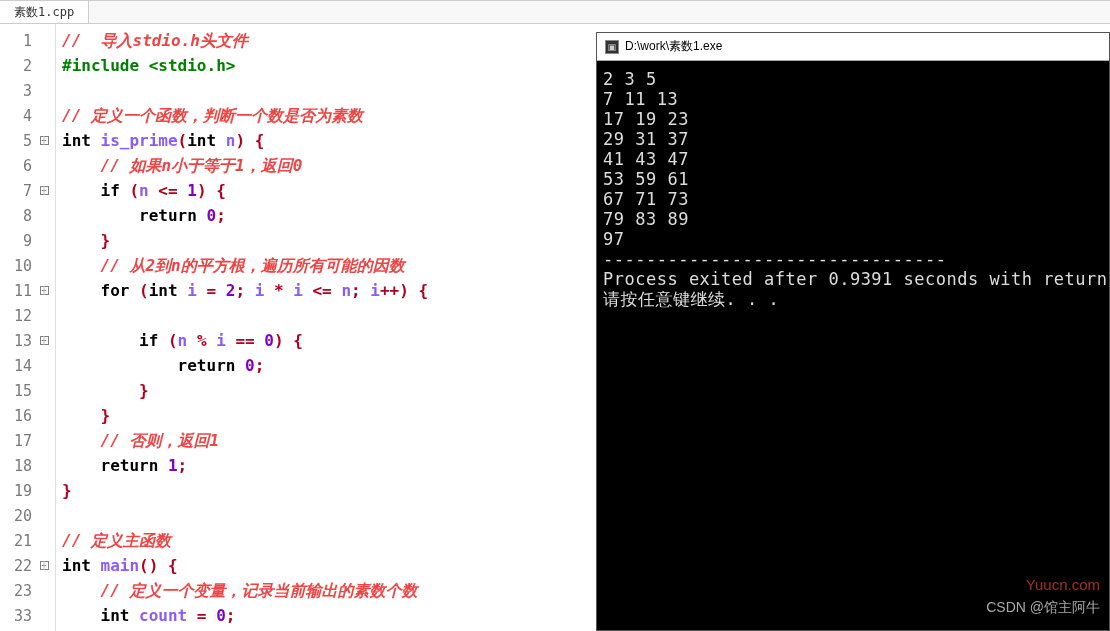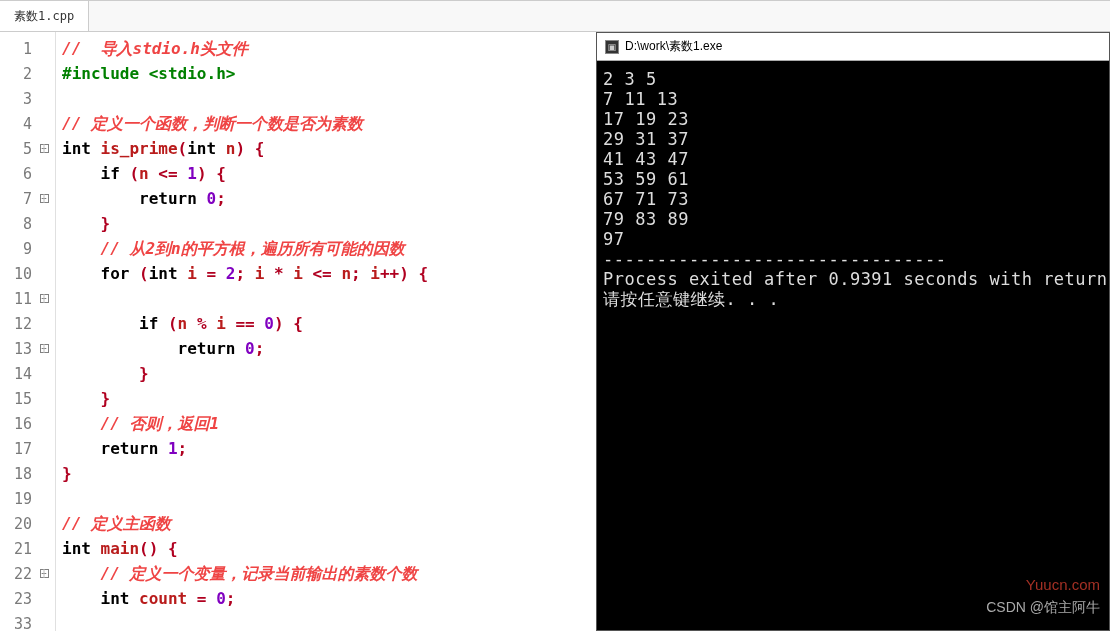--- a/index.html
+++ b/index.html
@@ -5,21 +5,21 @@
   * { margin: 0; padding: 0; box-sizing: border-box; }
   body {
     width: 1110px;
     height: 631px;
     background: #fff;
     font-family: Consolas, "Microsoft YaHei", monospace;
     position: relative;
     overflow: hidden;
   }
   .tab-bar {
-    height: 32px;
+    height: 24px;
     background: #f8f8f8;
     border-bottom: 1px solid #ccc;
     border-top: 1px solid #ccc;
     display: flex;
   }
   .tab {
     padding: 2px 14px;
     font-size: 12px;
     background: #fff;
     border-right: 1px solid #ccc;
@@ -87,21 +87,21 @@
     height: 25px;
     white-space: pre;
     font-weight: bold;
     line-height: 25px;
   }
   .c-comment { color: #ef4444; font-style: italic; }
   .c-pre { color: #008000; }
   .c-kw { color: #000; }
   .c-punct { color: #b00020; }
   .c-num { color: #8000c0; }
-  .c-ident { color: #b91c1c; }
+  .c-ident { color: #8b5cf6; }
 
   .console {
     position: absolute;
     left: 596px;
     top: 32px;
     width: 514px;
     height: 599px;
     background: #000;
     color: #ddd;
     font-family: "NSimSun", Consolas, monospace;
@@ -303,20 +303,21 @@
           <div class="fold-line"></div>
         </div>
       </div>
     </div>
   <div class="code" id="code">
       <div class="code-line"><span class="c-comment">//  导入stdio.h头文件</span></div>
       <div class="code-line"><span class="c-pre">#include &lt;stdio.h&gt;</span></div>
       <div class="code-line"></div>
       <div class="code-line"><span class="c-comment">// 定义一个函数，判断一个数是否为素数</span></div>
       <div class="code-line"><span class="c-kw">int </span><span class="c-ident">is_prime</span><span class="c-punct">(</span><span class="c-kw">int </span><span class="c-ident">n</span><span class="c-punct">) {</span></div>
+      <div class="code-line"><span class="c-ident">    </span><span class="c-comment">// 如果n小于等于1，返回0</span></div>
       <div class="code-line"><span class="c-ident">    </span><span class="c-kw">if </span><span class="c-punct">(</span><span class="c-ident">n </span><span class="c-punct">&lt;= </span><span class="c-num">1</span><span class="c-punct">) {</span></div>
       <div class="code-line"><span class="c-ident">        </span><span class="c-kw">return </span><span class="c-num">0</span><span class="c-punct">;</span></div>
       <div class="code-line"><span class="c-ident">    </span><span class="c-punct">}</span></div>
       <div class="code-line"><span class="c-ident">    </span><span class="c-comment">// 从2到n的平方根，遍历所有可能的因数</span></div>
       <div class="code-line"><span class="c-ident">    </span><span class="c-kw">for </span><span class="c-punct">(</span><span class="c-kw">int </span><span class="c-ident">i </span><span class="c-punct">= </span><span class="c-num">2</span><span class="c-punct">; </span><span class="c-ident">i </span><span class="c-punct">* </span><span class="c-ident">i </span><span class="c-punct">&lt;= </span><span class="c-ident">n</span><span class="c-punct">; </span><span class="c-ident">i</span><span class="c-punct">++) {</span></div>
       <div class="code-line"><span class="c-ident">        </span></div>
       <div class="code-line"><span class="c-ident">        </span><span class="c-kw">if </span><span class="c-punct">(</span><span class="c-ident">n </span><span class="c-punct">% </span><span class="c-ident">i </span><span class="c-punct">== </span><span class="c-num">0</span><span class="c-punct">) {</span></div>
       <div class="code-line"><span class="c-ident">            </span><span class="c-kw">return </span><span class="c-num">0</span><span class="c-punct">;</span></div>
       <div class="code-line"><span class="c-ident">        </span><span class="c-punct">}</span></div>
       <div class="code-line"><span class="c-ident">    </span><span class="c-punct">}</span></div>

